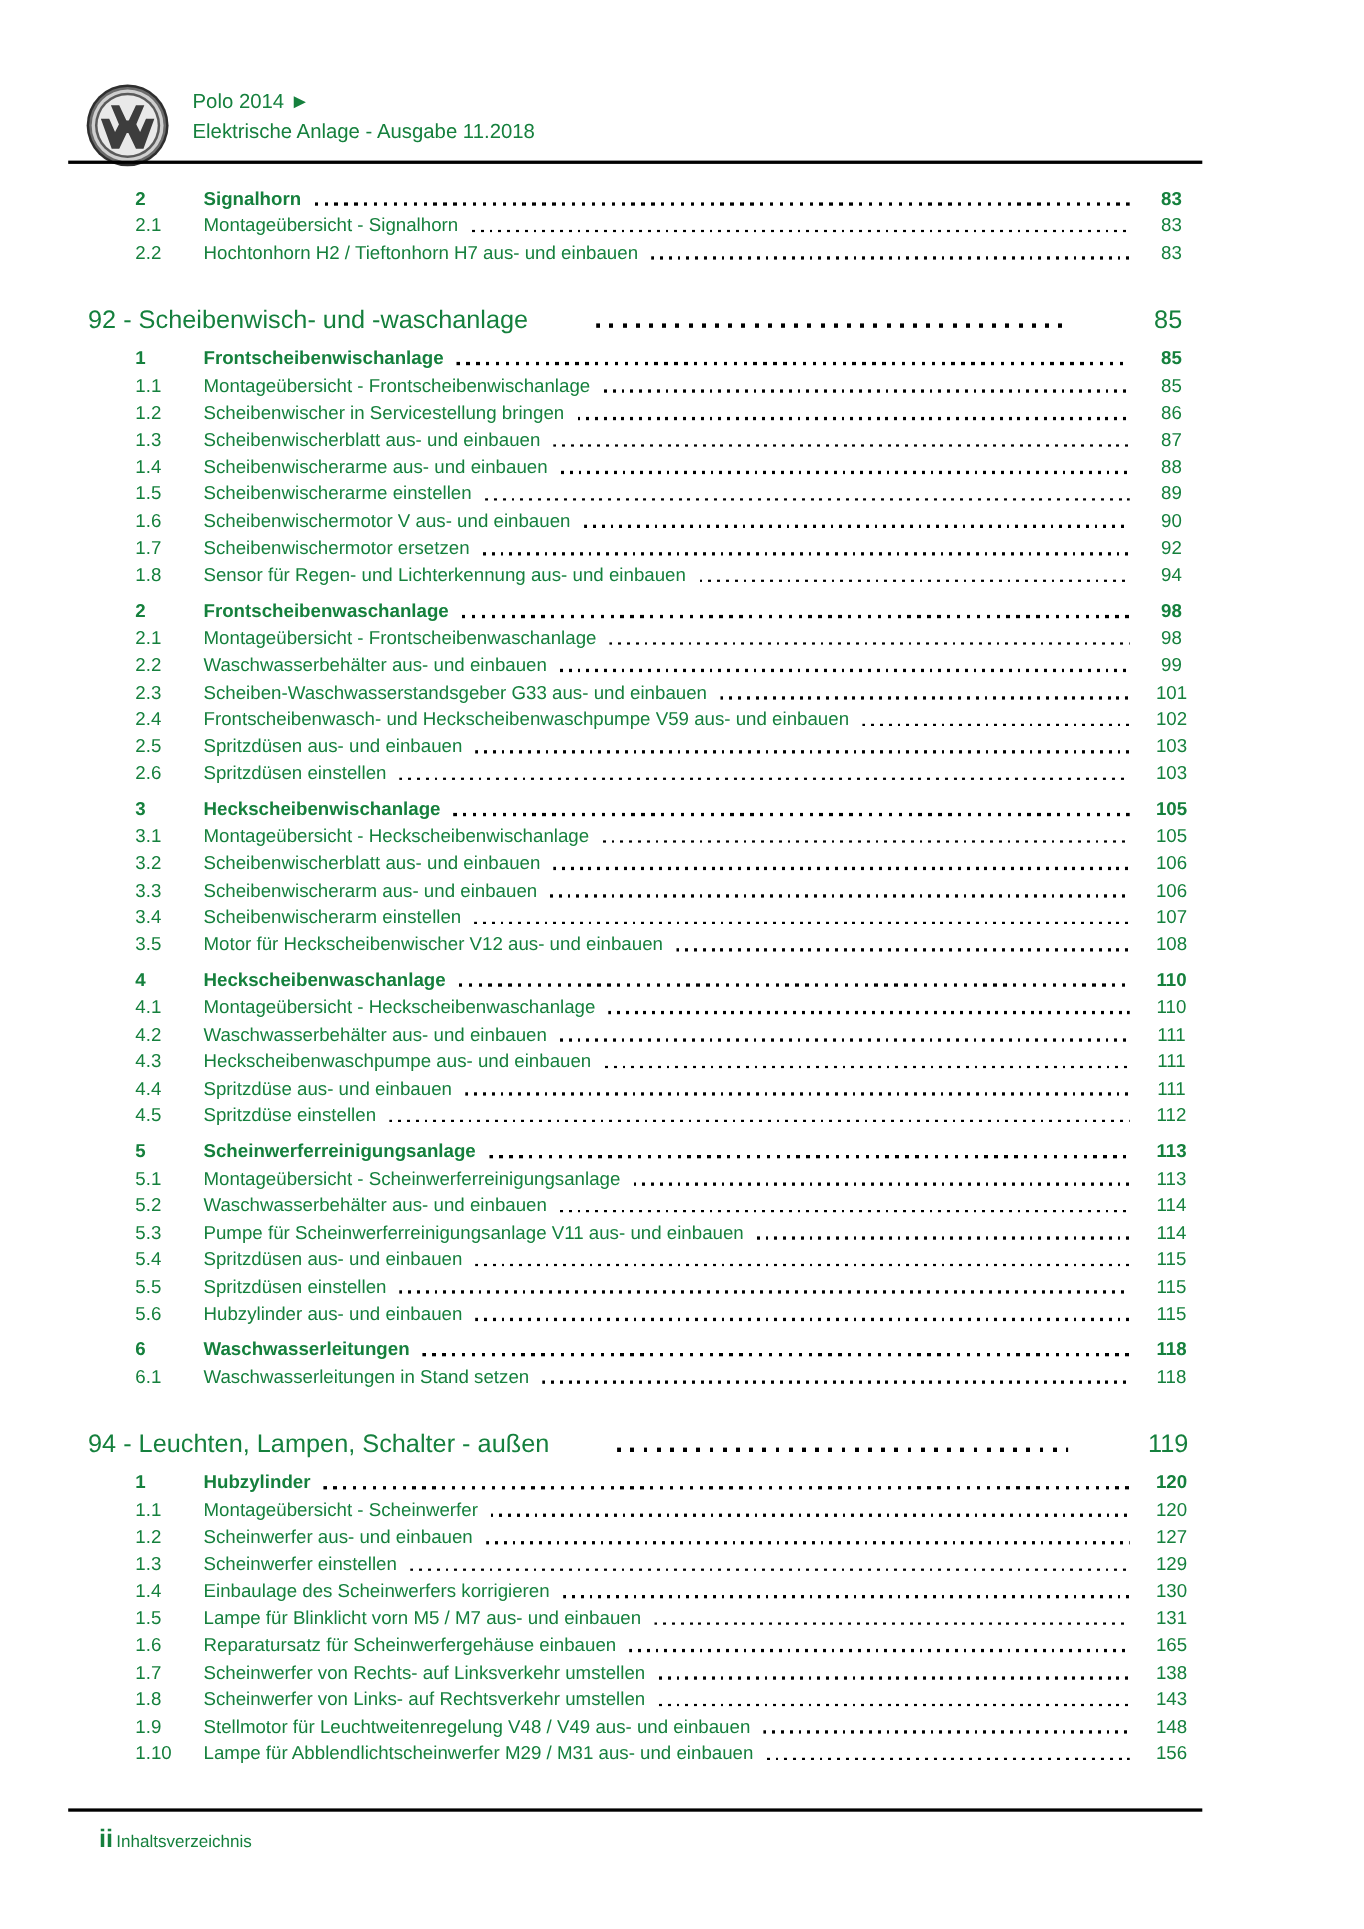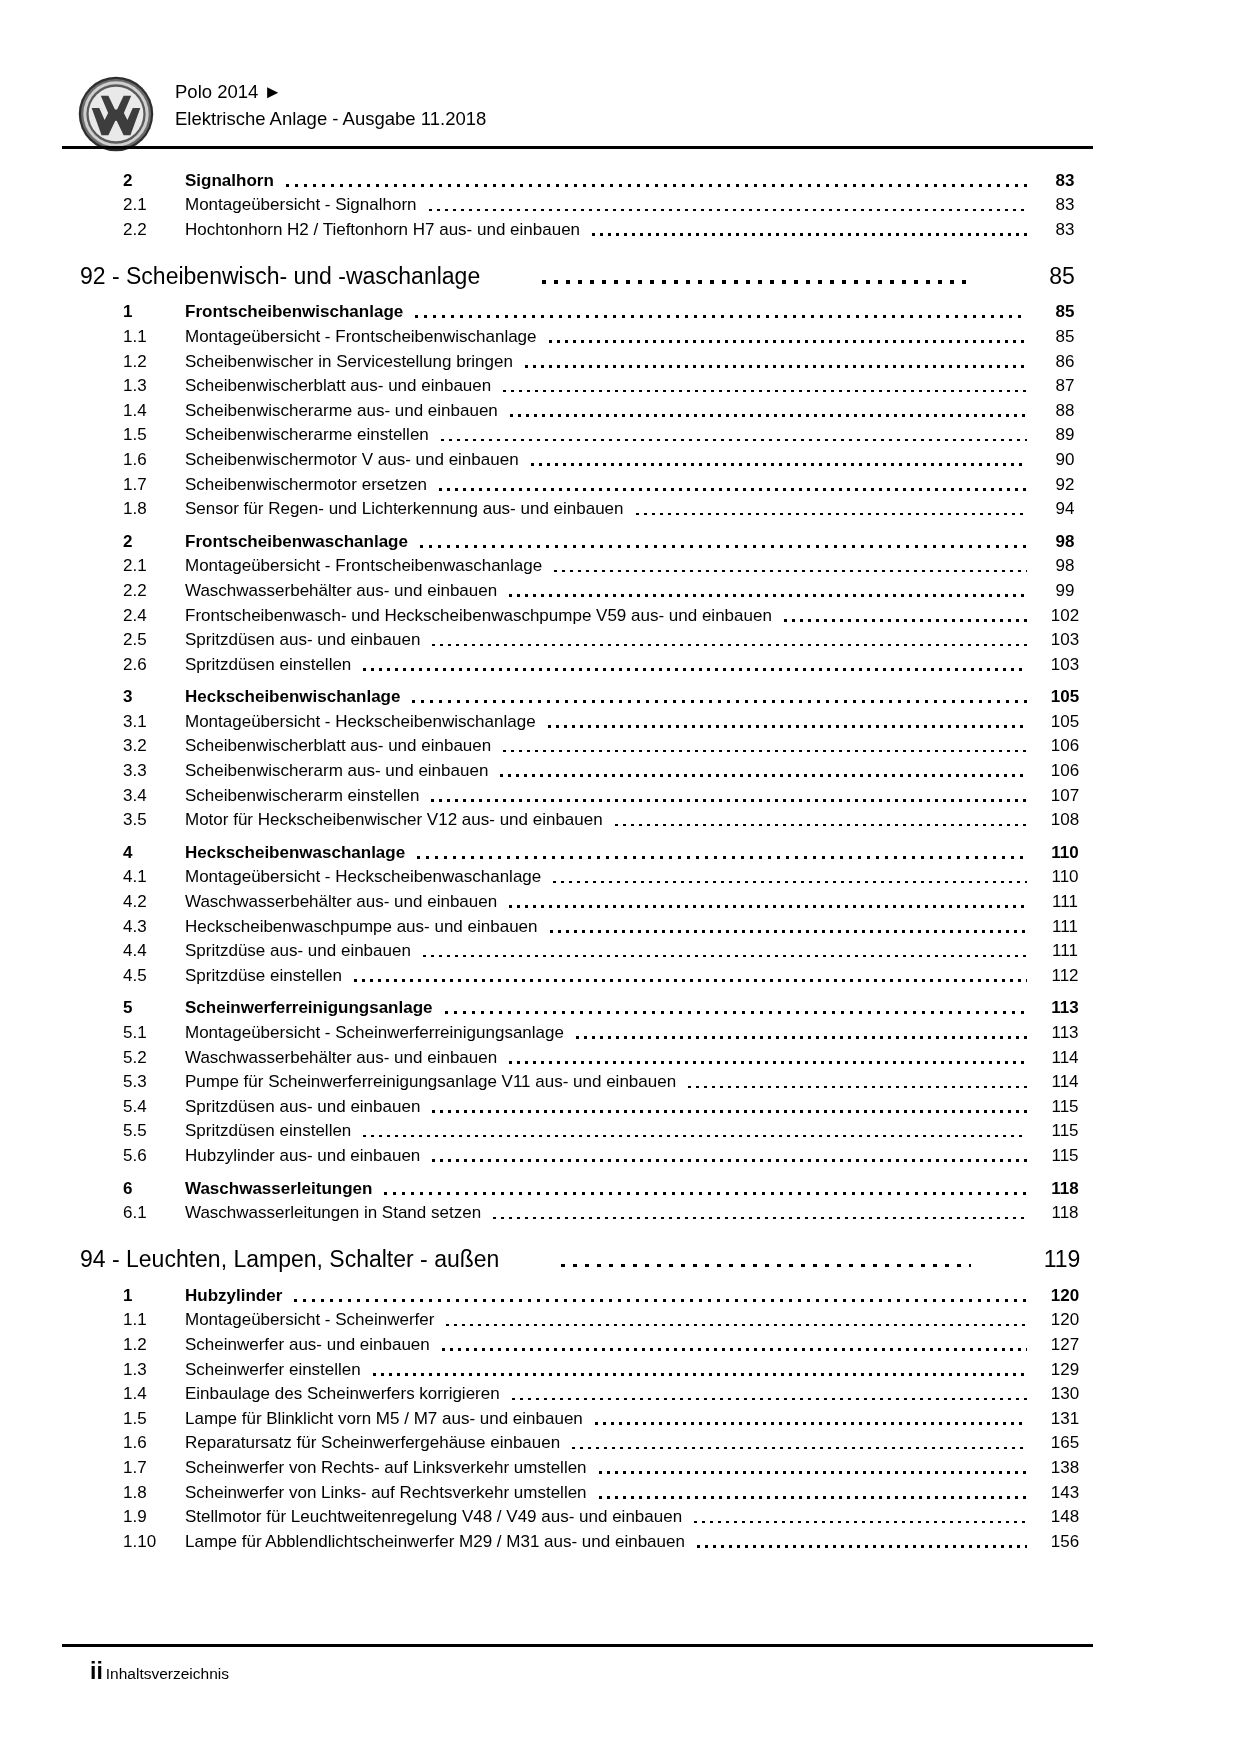--- a/index.html
+++ b/index.html
@@ -1,21 +1,21 @@
 <!DOCTYPE html>
 <html><head>
 <meta charset="utf-8">
 <style>
   html,body{margin:0;padding:0;background:#888;}
   .page{
     position:relative;
     width:1240px;height:1754px;
     background:#ffffff;
     font-family:"Liberation Sans","DejaVu Sans",sans-serif;
-    color:#000000;
+    color:#15803d;
     overflow:hidden;
   }
   
   .header{
     position:absolute;left:62px;top:74px;width:1031px;height:74px;
   }
   .logo{
     position:absolute;left:16px;top:2px;width:76px;height:76px;
   }
   .header-lines{
@@ -31,21 +31,21 @@
     font-size:17px;
   }
   .row{display:flex;align-items:flex-end;min-height:24.6px;}
   .row .num{flex:0 0 62px;white-space:nowrap;}
   .row .title{white-space:nowrap;}
   .row .page-num{flex:0 0 56px;text-align:center;white-space:nowrap;}
   .row.sub, .row.section{padding-left:61px;}
   .row.section{margin-top:8px;}
   .row.section .num,.row.section .title,.row.section .page-num{font-weight:bold;}
   .row.chapter{
-    padding-left:18px;margin-top:17px;margin-bottom:7px;
+    padding-left:18px;margin-top:31px;margin-bottom:7px;
     font-size:23px;min-height:33px;gap:48px;
   }
   .row.chapter .page-num{flex:0 0 62px;}
   .leader{
     flex:1 1 auto;align-self:flex-end;
     height:2.6px;margin:0 10px 4px 12px;
     background-image:repeating-linear-gradient(to right,#000 0 2.6px,transparent 2.6px 8px);
   }
   .row.section .leader{
     height:3px;margin-bottom:4px;
@@ -178,20 +178,26 @@
         <span class="leader"></span>
         <span class="page-num">98</span>
       </div>
       <div class="row sub">
         <span class="num">2.2</span>
         <span class="title">Waschwasserbehälter aus- und einbauen</span>
         <span class="leader"></span>
         <span class="page-num">99</span>
       </div>
       <div class="row sub">
+        <span class="num">2.3</span>
+        <span class="title">Scheiben-Waschwasserstandsgeber G33 aus- und einbauen</span>
+        <span class="leader"></span>
+        <span class="page-num">101</span>
+      </div>
+      <div class="row sub">
         <span class="num">2.4</span>
         <span class="title">Frontscheibenwasch- und Heckscheibenwaschpumpe V59 aus- und einbauen</span>
         <span class="leader"></span>
         <span class="page-num">102</span>
       </div>
       <div class="row sub">
         <span class="num">2.5</span>
         <span class="title">Spritzdüsen aus- und einbauen</span>
         <span class="leader"></span>
         <span class="page-num">103</span>

